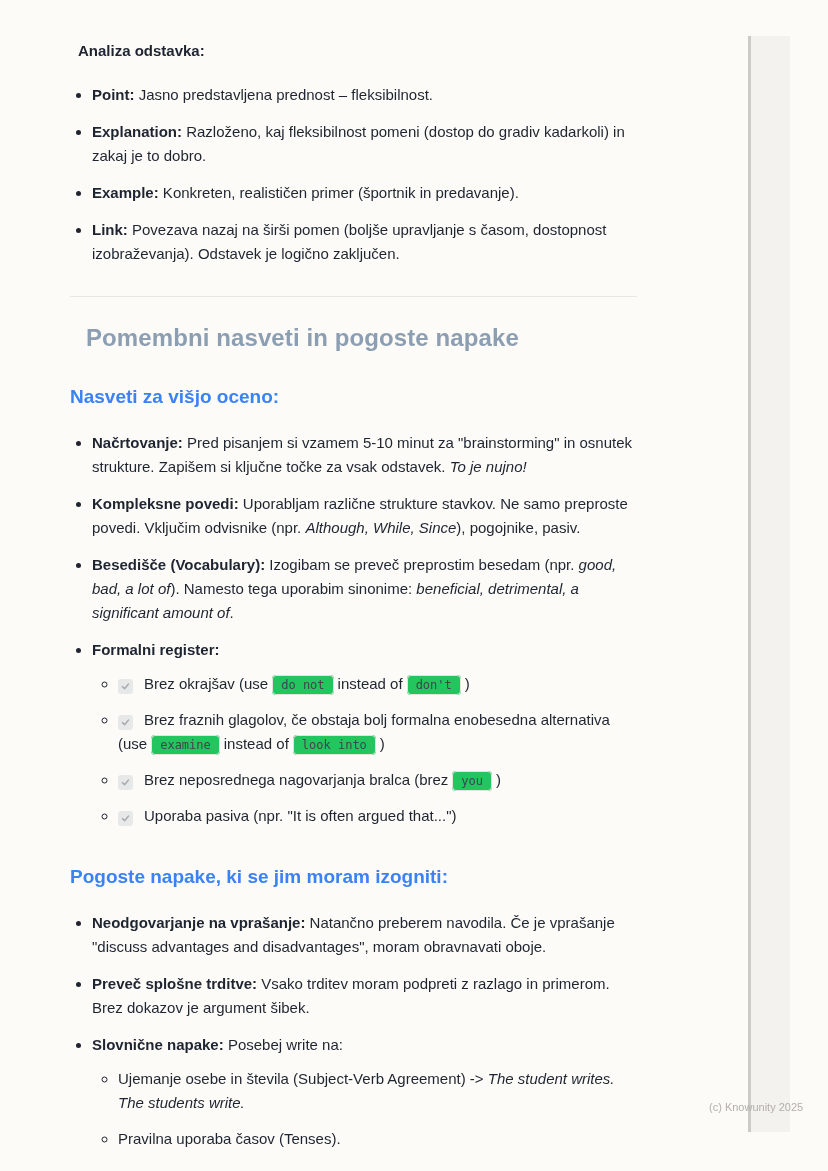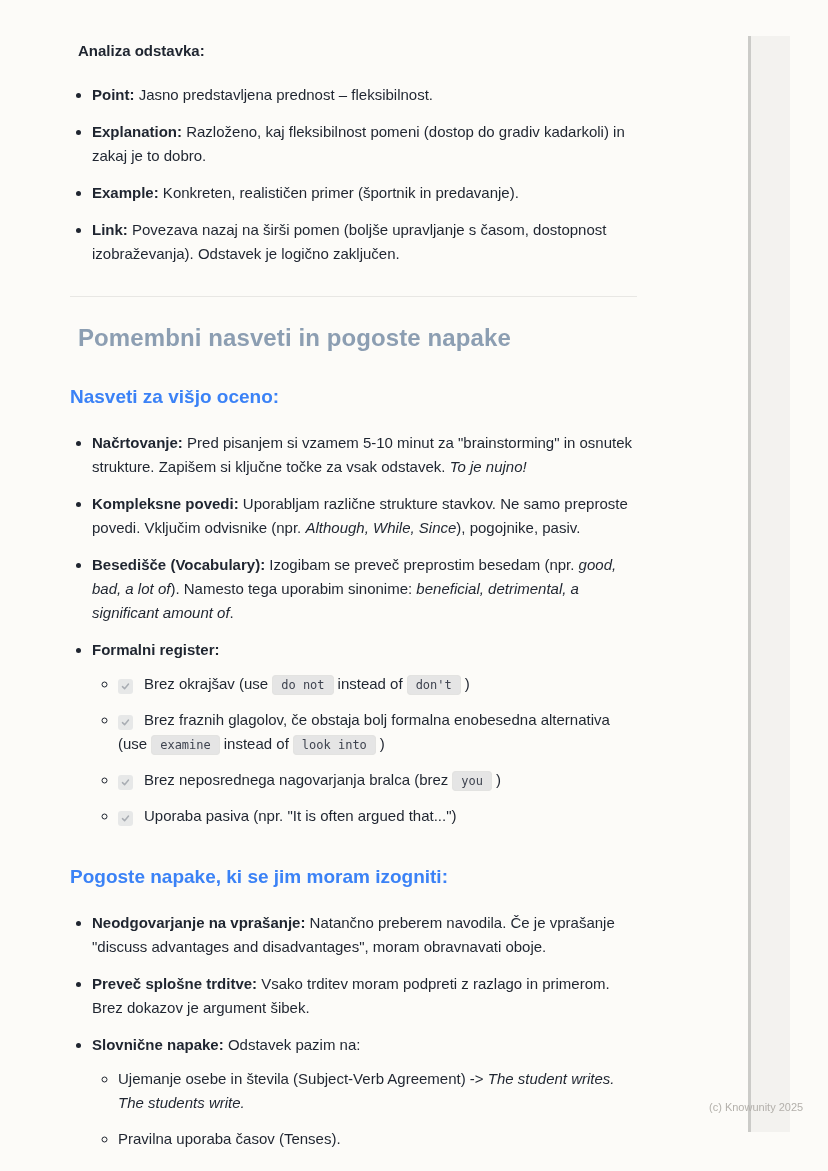--- a/index.html
+++ b/index.html
@@ -32,21 +32,21 @@
     margin: 10px 0 0 0;
     padding-left: 26px;
   }
   ul.sub-list > li { margin-bottom: 12px; }
   ul.sub-list > li:last-child { margin-bottom: 0; }
   .b { font-weight: 700; }
   .i { font-style: italic; }
   .code-chip {
     font-family: "DejaVu Sans Mono", monospace;
     font-size: 12px;
-    background: #e5e5e5;
+    background: #22c55e;
     border: 1px solid #e3e3e1;
     border-radius: 4px;
     padding: 2px 8px;
     margin: 0 4px;
     color: #3f4450;
     white-space: nowrap;
   }
   .checkbox {
     display: inline-flex;
     align-items: center; justify-content: center;
@@ -57,21 +57,21 @@
     vertical-align: -2px;
   }
   hr.divider {
     border: none;
     border-top: 1px solid #e8e7e4;
     margin: 30px 0 0 0;
   }
   h2.section-title {
     font-size: 24px; font-weight: 700;
     color: #8c9eb2;
-    margin: 27px 0 34px 8px;
+    margin: 27px 0 34px 16px;
     letter-spacing: 0.1px;
   }
   h3.subtitle {
     font-size: 19px; font-weight: 700;
     color: #3b82f6;
     margin: 0 0 23px 0;
   }
   h3.subtitle.mistakes { margin-top: 38px; }
   .scroll-line {
     position: absolute;
@@ -136,21 +136,21 @@
                 <path d="M2 6.2 L4.8 9 L10 2.8" fill="none" stroke="#a9adb3" stroke-width="2" stroke-linecap="round" stroke-linejoin="round"></path>
               </svg>
             </span><span class="">Uporaba pasiva (npr. "It is often argued that...")</span></li>
         </ul></li>
     </ul>
 
   <h3 class="subtitle mistakes">Pogoste napake, ki se jim moram izogniti:</h3>
   <ul class="list" id="mistakes-list">
       <li><span class="b">Neodgovarjanje na vprašanje:</span><span class=""> Natančno preberem navodila. Če je vprašanje "discuss advantages and disadvantages", moram obravnavati oboje.</span></li>
       <li><span class="b">Preveč splošne trditve:</span><span class=""> Vsako trditev moram podpreti z razlago in primerom. Brez dokazov je argument šibek.</span></li>
-      <li><span class="b">Slovnične napake:</span><span class=""> Odstavek pazim na:</span><ul class="sub-list">
+      <li><span class="b">Slovnične napake:</span><span class=""> Posebej write na:</span><ul class="sub-list">
           <li><span class="">Ujemanje osebe in števila (Subject-Verb Agreement) -&gt; </span><span class="i">The student writes. The students write.</span></li>
           <li><span class="">Pravilna uporaba časov (Tenses).</span></li>
         </ul></li>
     </ul>
 </div>
 
 <div class="scroll-line"></div>
 <div class="scroll-track"></div>
 <div class="watermark">(c) Knowunity 2025</div>
 

